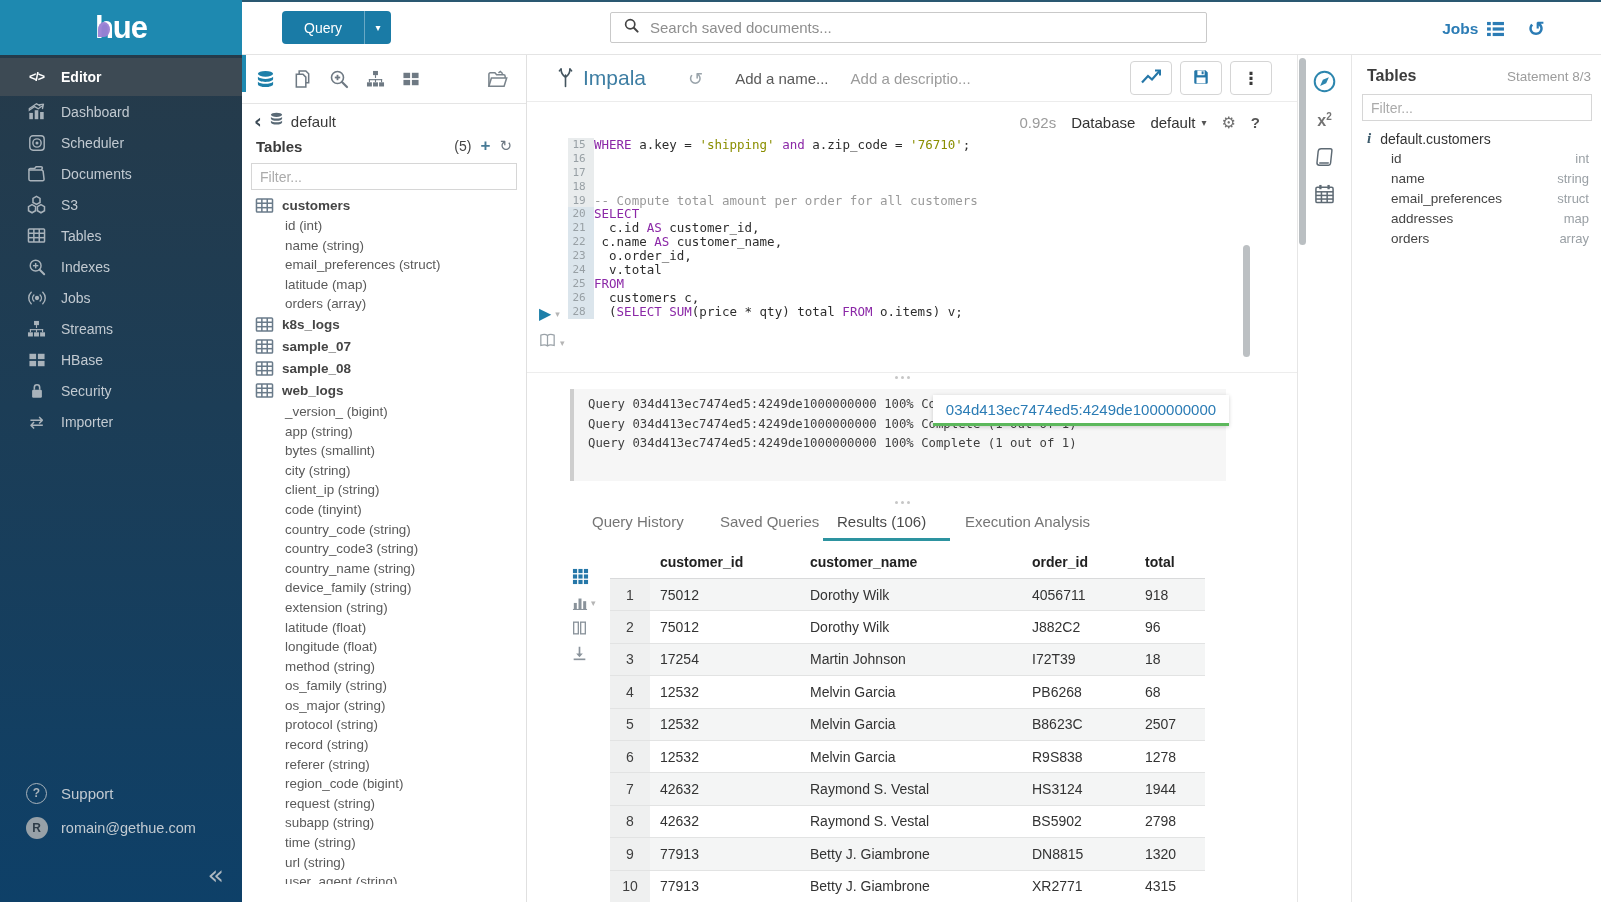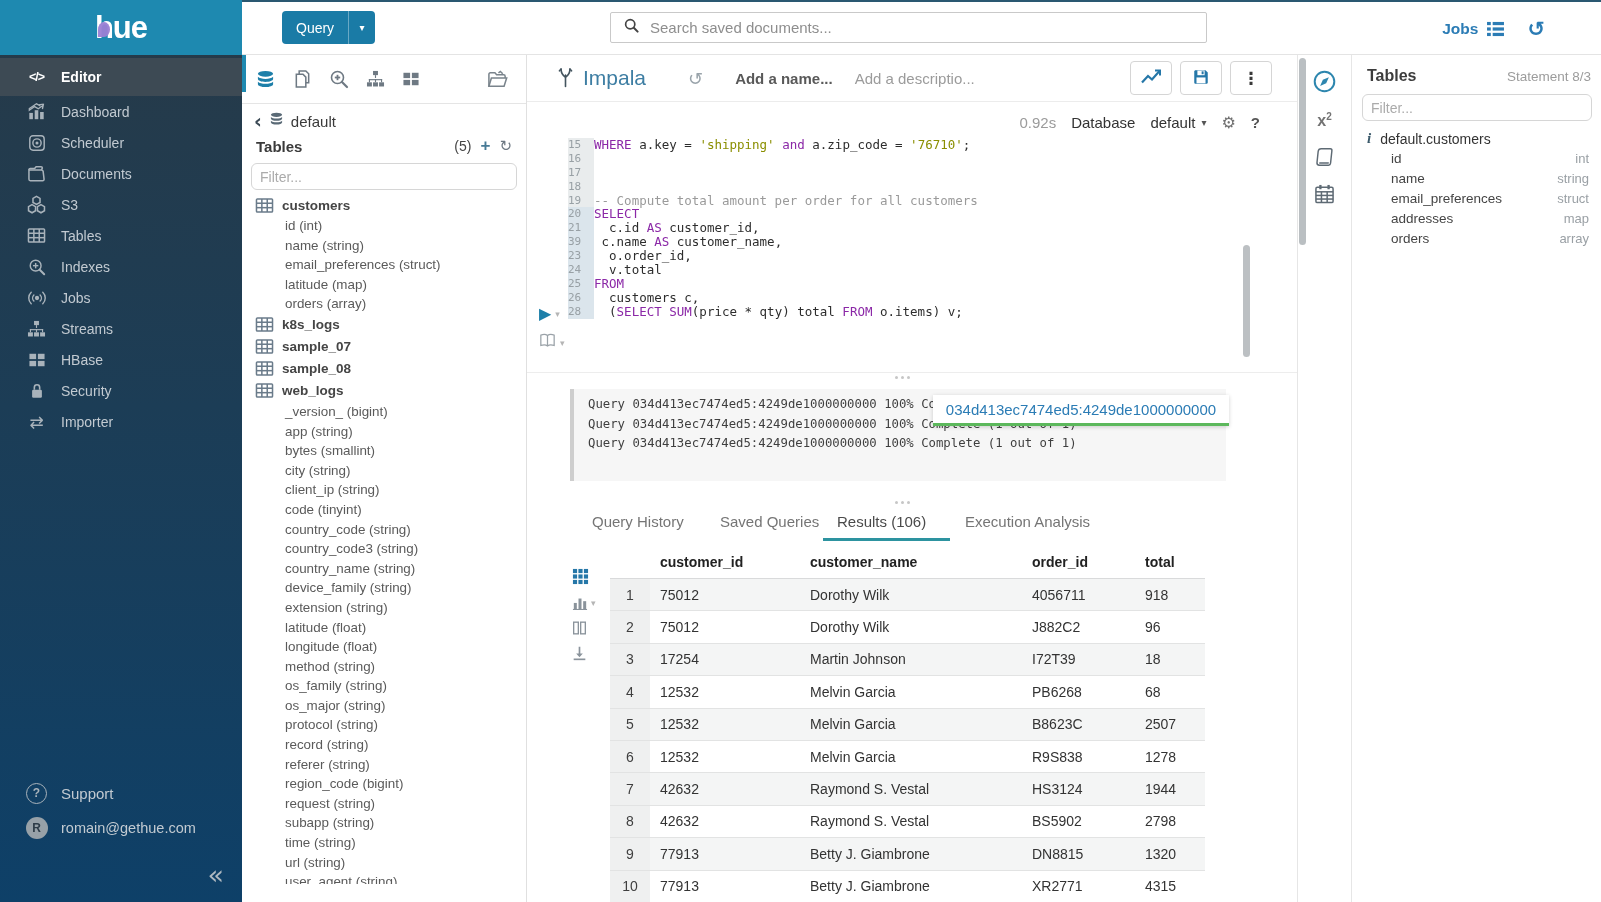--- a/index.html
+++ b/index.html
@@ -28,21 +28,21 @@
   .avatar{width:22px;height:22px;border-radius:50%;background:#97a1a8;color:#2d3c48;
           font-size:12px;font-weight:bold;display:flex;align-items:center;justify-content:center}
   .collapse{position:absolute;right:18px;bottom:14px;color:#aeb8c0;font-size:27px;line-height:27px}
   .qmark-circle{width:19px;height:19px;border:1.6px solid #a9b3bb;border-radius:50%;
                 display:flex;align-items:center;justify-content:center;font-size:12px;font-weight:bold}
   
   .topbar{position:absolute;left:242px;top:0;width:1359px;height:55px;background:#fff;
           border-top:2px solid #2a5871;border-bottom:1px solid #e4e4e4;box-sizing:border-box}
   .query-btn{position:absolute;left:40px;top:9px;height:33px;display:flex;background:#1a7ba6;
              border-radius:4px;color:#fff;font-size:14px;cursor:pointer}
-  .query-main{padding:0 14px;display:flex;align-items:center;border-right:1px solid rgba(255,255,255,.35)}
+  .query-main{padding:0 22px;display:flex;align-items:center;border-right:1px solid rgba(255,255,255,.35)}
   .query-caret{width:26px;display:flex;align-items:center;justify-content:center;font-size:10px}
   .searchbox{position:absolute;left:368px;top:10px;width:597px;height:31px;border:1px solid #c9c9c9;
              border-radius:2px;display:flex;align-items:center;box-sizing:border-box;background:#fff}
   .searchbox .ic{margin:0 8px 0 12px;color:#444}
   .searchbox input{border:0;outline:none;flex:1;font-size:15px;color:#555;
                    font-family:"Liberation Sans","DejaVu Sans",sans-serif}
   .searchbox input::placeholder{color:#8e8e8e}
   .topbar-right{position:absolute;right:56px;top:0;height:53px;display:flex;align-items:center;gap:22px}
   .jobs-link{display:flex;align-items:center;gap:8px;color:#2b7cb5;font-size:15.5px;font-weight:bold;cursor:pointer}
   .history-top{color:#2b7cb5;font-size:21px;line-height:20px;cursor:pointer;font-weight:bold}
@@ -59,52 +59,52 @@
   .crumb .back{font-size:19px;font-weight:bold;color:#3c4a55;line-height:16px;cursor:pointer}
   .crumb .dbname{font-size:15px;color:#3a3a3a;cursor:pointer}
   .crumb .ic{color:#5a6a76}
   .assist-tables-head{display:flex;align-items:center;padding:4px 14px 2px 14px;gap:9px}
   .assist-tables-head .ttl{font-size:15px;font-weight:bold;color:#3a3a3a}
   .assist-tables-head .cnt{margin-left:auto;font-size:14px;color:#444}
   .assist-tables-head .plus{font-size:17px;color:#477a96;font-weight:bold;cursor:pointer}
   .assist-tables-head .refr{font-size:15px;color:#6e7983;cursor:pointer}
   .assist-filter{margin:5px 9px 4px 9px}
   .assist-filter input,.rp-filter input{width:100%;box-sizing:border-box;height:27px;border:1px solid #d6d6d6;
-      border-radius:6px;padding:0 8px;font-size:14px;color:#555;outline:none;
+      border-radius:0;padding:0 8px;font-size:14px;color:#555;outline:none;
       font-family:"Liberation Sans","DejaVu Sans",sans-serif}
   .assist-filter input::placeholder,.rp-filter input::placeholder{color:#ababab}
   .assist-list{overflow:hidden;height:690px;padding-left:13px}
   .tbl{display:flex;align-items:center;gap:8px;height:22px;font-size:13.5px;font-weight:bold;
        color:#454545;cursor:pointer}
   .tbl .ic{color:#6a7b8a;display:flex}
   .colrow{height:19.6px;line-height:19.6px;padding-left:30px;font-size:13.4px;color:#5a5a5a;cursor:pointer}
   
   .main{position:absolute;left:527px;top:55px;width:770px;height:847px;background:#fff}
   .snippet-header{position:relative;height:46px;border-bottom:1px solid #ececec;
                   display:flex;align-items:center;padding-left:30px}
   .engine-ic{color:#44555f;margin-right:9px;display:flex}
   .engine-name{font-size:21px;color:#3e7ea3}
   .reload{margin-left:42px;color:#9aa4ab;font-size:18px;cursor:pointer}
-  .name-ph{margin-left:32px;font-size:15px;font-weight:bold;color:#595959;cursor:text}
+  .name-ph{margin-left:32px;font-size:15px;font-weight:normal;color:#595959;cursor:text}
   .desc-ph{margin-left:22px;font-size:15px;color:#9b9b9b;cursor:text}
   .hdr-btns{position:absolute;right:25px;top:6px;display:flex;gap:8px}
   .hbtn{width:42px;height:34px;border:1px solid #d5d5d5;border-radius:4px;background:#fff;
         display:flex;align-items:center;justify-content:center;cursor:pointer;color:#2577a8}
   .hbtn.dark{color:#3a3a3a;font-size:17px;font-weight:bold}
   .status-row{position:absolute;right:37px;top:58px;display:flex;align-items:center;gap:15px;font-size:15px}
   .status-row .time{color:#9b9b9b}
   .status-row .dbl{color:#333}
   .status-row .dbv{color:#333;cursor:pointer}
   .status-row .caret{font-size:10px;color:#555;margin-left:-9px}
   .status-row .gear{color:#717171;font-size:16px;cursor:pointer}
   .status-row .help{color:#555;font-size:15px;font-weight:bold;cursor:pointer}
   .code{position:absolute;left:41px;top:83px;font-family:"DejaVu Sans Mono","Liberation Mono",monospace;
         font-size:12.5px;cursor:text}
   .cline{display:flex;height:13.9px;line-height:13.9px;white-space:pre}
-  .gut{width:22px;background:#e9eced;color:#98a0a5;text-align:left;padding-right:4px;font-size:11px}
+  .gut{width:22px;background:#e9eced;color:#98a0a5;text-align:center;padding-right:4px;font-size:11px}
   .gut.act{background:#dbe5ec}
   .ctext{color:#2d2d2d}
   .sg-kw{color:#8b28a7}.sg-str{color:#8a8e00}.sg-cm{color:#9a9a9a}.sg-pl{color:#2d2d2d}
   .play{position:absolute;left:12px;top:249px;color:#1d7fa9;font-size:16px;cursor:pointer;display:flex;gap:4px}
   .play .mini{color:#b5b5b5;font-size:9px;align-self:center}
   .fmt{position:absolute;left:12px;top:278px;color:#9aa2a8;display:flex;gap:4px;cursor:pointer}
   .fmt .mini{color:#b5b5b5;font-size:9px;align-self:center}
   .ed-scroll{position:absolute;left:716px;top:190px;width:7px;height:112px;background:#bcc0c3;border-radius:4px;cursor:grab}
   .hline{position:absolute;left:0;top:317px;width:770px;border-top:1px solid #ededed}
   .dots{position:absolute;left:366px;display:flex;cursor:row-resize}
@@ -543,21 +543,21 @@
       <span class="help">?</span>
     </div>
     <div class="code" id="code">
         <div class="cline"><span class="gut">15</span><span class="ctext"><span class="sg-kw">WHERE</span><span class="sg-pl"> a.key = </span><span class="sg-str">'shipping'</span><span class="sg-pl"> </span><span class="sg-kw">and</span><span class="sg-pl"> a.zip_code = </span><span class="sg-str">'76710'</span><span class="sg-pl">;</span></span></div>
         <div class="cline"><span class="gut">16</span><span class="ctext"></span></div>
         <div class="cline"><span class="gut">17</span><span class="ctext"></span></div>
         <div class="cline"><span class="gut">18</span><span class="ctext"></span></div>
         <div class="cline"><span class="gut">19</span><span class="ctext"><span class="sg-cm">-- Compute total amount per order for all customers</span></span></div>
         <div class="cline"><span class="gut act">20</span><span class="ctext"><span class="sg-kw">SELECT</span></span></div>
         <div class="cline"><span class="gut act">21</span><span class="ctext"><span class="sg-pl">  c.id </span><span class="sg-kw">AS</span><span class="sg-pl"> customer_id,</span></span></div>
-        <div class="cline"><span class="gut act">39</span><span class="ctext"><span class="sg-pl"> c.name </span><span class="sg-kw">AS</span><span class="sg-pl"> customer_name,</span></span></div>
+        <div class="cline"><span class="gut act">22</span><span class="ctext"><span class="sg-pl"> c.name </span><span class="sg-kw">AS</span><span class="sg-pl"> customer_name,</span></span></div>
         <div class="cline"><span class="gut act">23</span><span class="ctext"><span class="sg-pl">  o.order_id,</span></span></div>
         <div class="cline"><span class="gut act">24</span><span class="ctext"><span class="sg-pl">  v.total</span></span></div>
         <div class="cline"><span class="gut act">25</span><span class="ctext"><span class="sg-kw">FROM</span></span></div>
         <div class="cline"><span class="gut act">26</span><span class="ctext"><span class="sg-pl">  customers c,</span></span></div>
         <div class="cline"><span class="gut act">28</span><span class="ctext"><span class="sg-pl">  (</span><span class="sg-kw">SELECT</span><span class="sg-pl"> </span><span class="sg-kw">SUM</span><span class="sg-pl">(price * qty) total </span><span class="sg-kw">FROM</span><span class="sg-pl"> o.items) v;</span></span></div>
       </div>
     <div class="play">
       <span class="glyph">▶</span>
       <span class="mini glyph">▾</span>
     </div>

